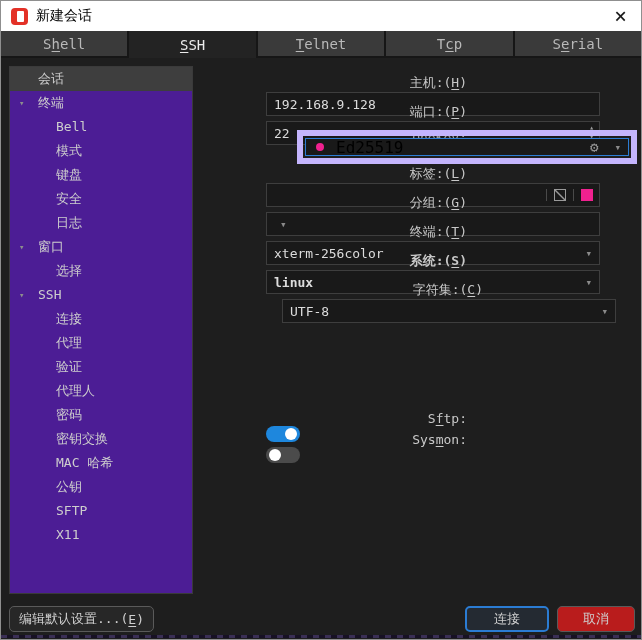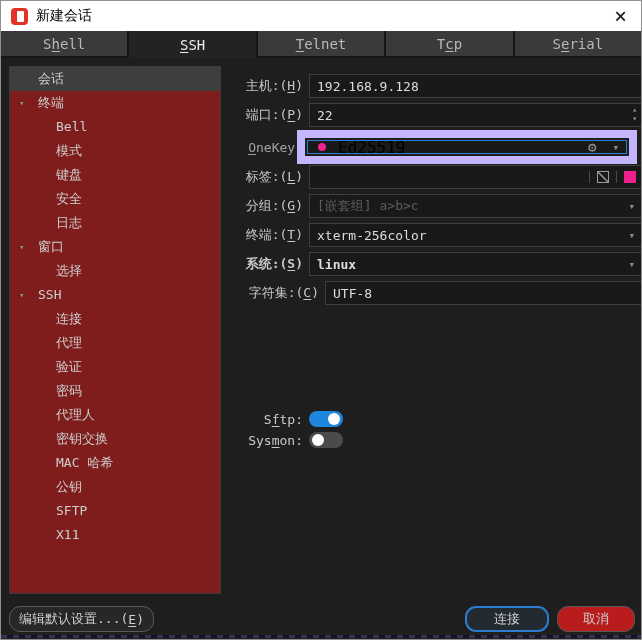--- a/index.html
+++ b/index.html
@@ -20,49 +20,49 @@
   .close{margin-left:auto;font-size:21px;line-height:20px;color:#1a1a1a;cursor:default;padding:0 4px;font-weight:300;}
 
   
   .tabbar{position:absolute;left:0;top:30px;width:100%;height:27px;background:#161616;
     display:flex;gap:2px;}
   .tab{flex:1;height:25px;background:#3a3a3a;color:#b9b9b9;font-size:14px;
     display:flex;align-items:center;justify-content:center;cursor:default;}
   .tab.active{background:#232323;color:#ececec;height:27px;}
 
   
-  .sidebar{position:absolute;left:8px;top:65px;width:212px;height:528px;
-    background:#7f1d1d;border:1px solid #3a3a3a;box-sizing:border-box;overflow:hidden;}
+  .sidebar{position:absolute;left:8px;top:65px;width:184px;height:528px;
+    background:#4c1d95;border:1px solid #3a3a3a;box-sizing:border-box;overflow:hidden;}
   .tree-item{position:relative;height:24px;line-height:24px;font-size:13px;color:#cdcdcd;
     white-space:nowrap;cursor:default;}
   .tree-item.lvl0{padding-left:28px;}
   .tree-item.lvl1{padding-left:46px;}
   .tree-item.selected{background:#3e3e3e;}
   .tree-arrow{position:absolute;left:9px;top:0;font-size:9px;color:#8d8d8d;}
 
   
-  .row{position:absolute;left:228px;display:flex;align-items:center;width:414px;}
+  .row{position:absolute;left:222px;display:flex;align-items:center;width:414px;flex-direction:column;}
   .lbl{width:74px;flex:none;text-align:right;font-size:13px;color:#c8c8c8;white-space:nowrap;}
   .lbl.orange{color:#a3a3a3;}
   .ctrl{margin-left:6px;width:334px;position:relative;}
   .field{box-sizing:border-box;width:100%;height:24px;background:#191919;
     border:1px solid #3e3e3e;color:#dcdcdc;font-size:13px;
     font-family:"DejaVu Sans Mono","DejaVu Sans",sans-serif;padding:0 7px;outline:none;}
   input.field{line-height:22px;}
   .combo{display:flex;align-items:center;cursor:default;}
   .combo-text{flex:1;overflow:hidden;white-space:nowrap;}
   .combo-text.placeholder{color:#5c5c5c;}
   .combo-arrow{color:#8a8a8a;font-size:11px;flex:none;margin-left:6px;}
   .spinner{position:absolute;right:6px;top:2px;display:flex;flex-direction:column;
     align-items:center;color:#9d9d9d;}
   .spinner span{font-size:8px;line-height:9px;display:block;}
 
   
   .onekey-highlight{position:absolute;left:296px;top:129px;width:340px;height:34px;
-    border:8px solid #c4b5fd;box-sizing:border-box;padding:2px;}
+    border:6px solid #c4b5fd;box-sizing:border-box;padding:2px;}
   .onekey-combo{width:100%;height:100%;box-sizing:border-box;background:#191919;
     border:1px solid #2b7cd3;display:flex;align-items:center;padding:0 7px;}
   .key-dot{width:8px;height:8px;border-radius:50%;background:#f0218f;margin:0 12px 0 3px;flex:none;}
   .gear{color:#9a9a9a;font-size:14px;flex:none;margin-right:10px;}
 
   
   .tag-icons{position:absolute;right:7px;top:0;height:24px;display:flex;align-items:center;gap:7px;}
   .vsep{width:1px;height:12px;background:#4a4a4a;}
   .nocolor{width:12px;height:12px;border:1px solid #9a9a9a;box-sizing:border-box;
     background:linear-gradient(to top right,transparent 44%,#9a9a9a 46%,#9a9a9a 54%,transparent 56%);}
@@ -73,21 +73,21 @@
   
   .toggle{width:34px;height:16px;border-radius:8px;position:relative;flex:none;cursor:default;}
   .toggle.on{background:#1e87dd;}
   .toggle.off{background:#4b4b4b;}
   .toggle .knob{position:absolute;top:2px;width:12px;height:12px;border-radius:50%;background:#fff;}
   .toggle.on .knob{right:3px;}
   .toggle.off .knob{left:3px;}
 
   
   .btn{position:absolute;height:26px;font-size:13px;color:#cfcfcf;background:#272727;
-    border:1px solid #5a5a5a;border-radius:11px;cursor:default;
+    border:1px solid #5a5a5a;border-radius:5px;cursor:default;
     font-family:"DejaVu Sans Mono","DejaVu Sans",sans-serif;display:flex;align-items:center;justify-content:center;}
   .edit-btn{left:8px;top:605px;padding:0 9px;}
   .connect-btn{left:464px;top:605px;width:84px;background:#242a32;border:2px solid #2b7cd3;}
   .cancel-btn{left:556px;top:605px;width:78px;background:#b91c1c;}
   .bottom-stripe{position:absolute;left:0;top:634px;width:100%;height:3px;
     background:repeating-linear-gradient(90deg,#3a2f55 0 6px,#171124 6px 12px);}
 </style>
 </head>
 <body>
 
@@ -136,22 +136,22 @@
       <div class="tree-item lvl1"><span class="tree-label">模式</span></div>
       <div class="tree-item lvl1"><span class="tree-label">键盘</span></div>
       <div class="tree-item lvl1"><span class="tree-label">安全</span></div>
       <div class="tree-item lvl1"><span class="tree-label">日志</span></div>
       <div class="tree-item lvl0"><span class="tree-arrow">▾</span><span class="tree-label">窗口</span></div>
       <div class="tree-item lvl1"><span class="tree-label">选择</span></div>
       <div class="tree-item lvl0"><span class="tree-arrow">▾</span><span class="tree-label">SSH</span></div>
       <div class="tree-item lvl1"><span class="tree-label">连接</span></div>
       <div class="tree-item lvl1"><span class="tree-label">代理</span></div>
       <div class="tree-item lvl1"><span class="tree-label">验证</span></div>
+      <div class="tree-item lvl1"><span class="tree-label">代理人</span></div>
       <div class="tree-item lvl1"><span class="tree-label">密码</span></div>
-      <div class="tree-item lvl1"><span class="tree-label">代理人</span></div>
       <div class="tree-item lvl1"><span class="tree-label">密钥交换</span></div>
       <div class="tree-item lvl1"><span class="tree-label">MAC 哈希</span></div>
       <div class="tree-item lvl1"><span class="tree-label">公钥</span></div>
       <div class="tree-item lvl1"><span class="tree-label">SFTP</span></div>
       <div class="tree-item lvl1"><span class="tree-label">X11</span></div>
     </div>
 
   <div class="row" style="top:73px;">
     <span class="lbl"><span>主机:(</span><u>H</u><span>)</span></span>
     <span class="ctrl"><input class="field" value="192.168.9.128" style=""></span>
@@ -191,21 +191,20 @@
         <span class="vsep"></span>
         <span class="pinksq"></span>
       </span>
     </span>
   </div>
 
   <div class="row" style="top:193px;">
     <span class="lbl"><span>分组:(</span><u>G</u><span>)</span></span>
     <span class="ctrl">
       <div class="field combo">
-        <span class="combo-text placeholder">[嵌套组] a&gt;b&gt;c</span>
         <span class="combo-arrow">▾</span>
       </div>
     </span>
   </div>
 
   <div class="row" style="top:222px;">
     <span class="lbl"><span>终端:(</span><u>T</u><span>)</span></span>
     <span class="ctrl">
       <div class="field combo">
         <span class="combo-text">xterm-256color</span>

